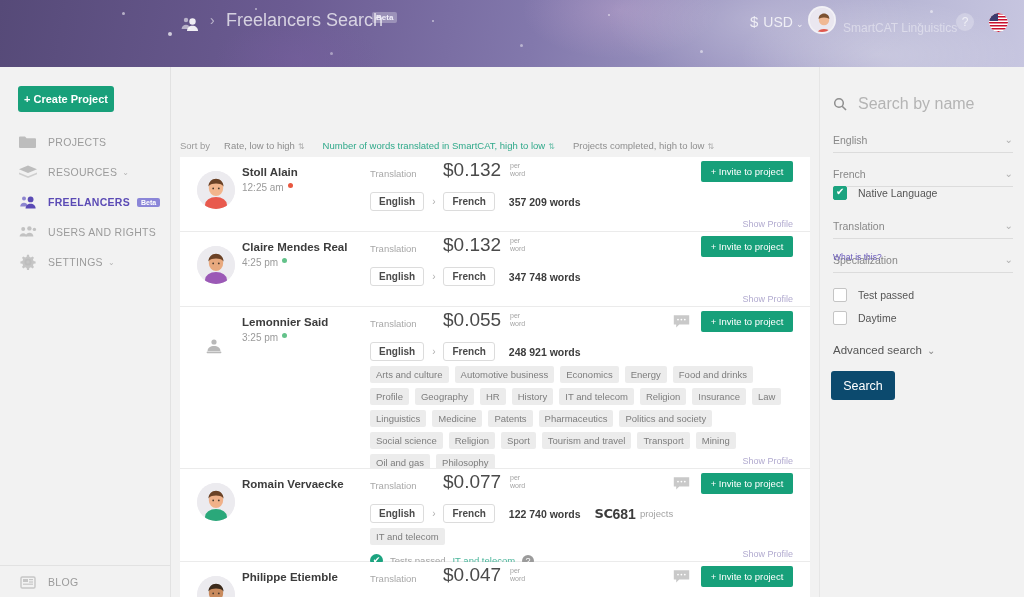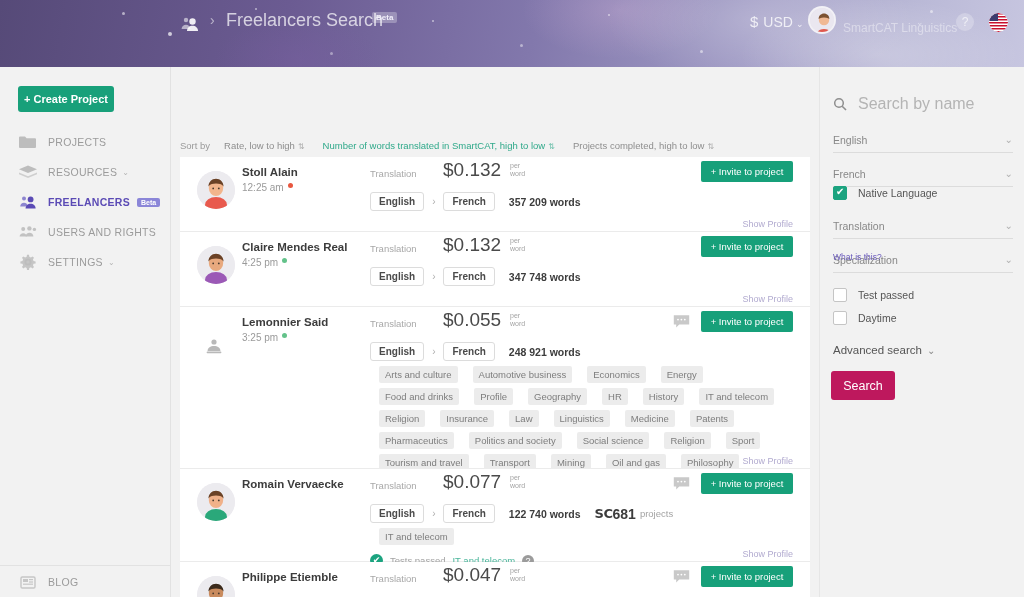--- a/index.html
+++ b/index.html
@@ -164,21 +164,21 @@
     font-family: "DejaVu Sans", sans-serif; letter-spacing: -0.5px;
   }
   .proj-count { font-size: 14px; font-weight: bold; color: #3c3c3c; }
   .proj-word { margin-left: 4px; font-size: 9.5px; color: #a3a3a3; }
   .tagwrap {
     position: absolute; left: 190px; top: 59px; width: 420px;
     display: flex; flex-wrap: wrap; gap: 5px 6px;
   }
   .tag {
     background: #ececec; color: #7d7d7d; font-size: 9.5px;
-    padding: 3px 6px; border-radius: 2px; white-space: nowrap; margin-left: 9px;
+    padding: 3px 6px; border-radius: 2px; white-space: nowrap;
   }
   .tests-row {
     position: absolute; left: 190px; top: 85px;
     display: flex; align-items: center; font-size: 9.5px;
   }
   .check-badge {
     width: 13px; height: 13px; border-radius: 50%; background: #1ba37f;
     color: #fff; font-size: 9px; text-align: center; line-height: 13px; margin-right: 7px;
   }
   .tests-label { color: #a3a3a3; margin-right: 7px; }
@@ -232,21 +232,21 @@
     position: absolute; left: 13px; top: 248px;
     font-size: 8.5px; color: #6b5bbd; cursor: pointer; text-decoration: none;
   }
   .adv {
     position: absolute; left: 13px; top: 338px;
     font-size: 11.5px; color: #555; cursor: pointer;
   }
   .adv .cv { font-size: 10px; color: #8a8a8a; margin-left: 5px; }
   .search-btn {
     position: absolute; left: 831px; top: 371px; width: 64px; height: 29px;
-    background: #be185d; color: #fff; font-size: 12.5px; border: none;
+    background: #0c4a6e; color: #fff; font-size: 12.5px; border: none;
     border-radius: 3px; cursor: pointer;
   }
 </style>
 </head>
 <body>
 
 <div class="app">
 
   <div class="header">
     <div class="star" style="left:122px;top:12px;width:3px;height:3px;"></div>

